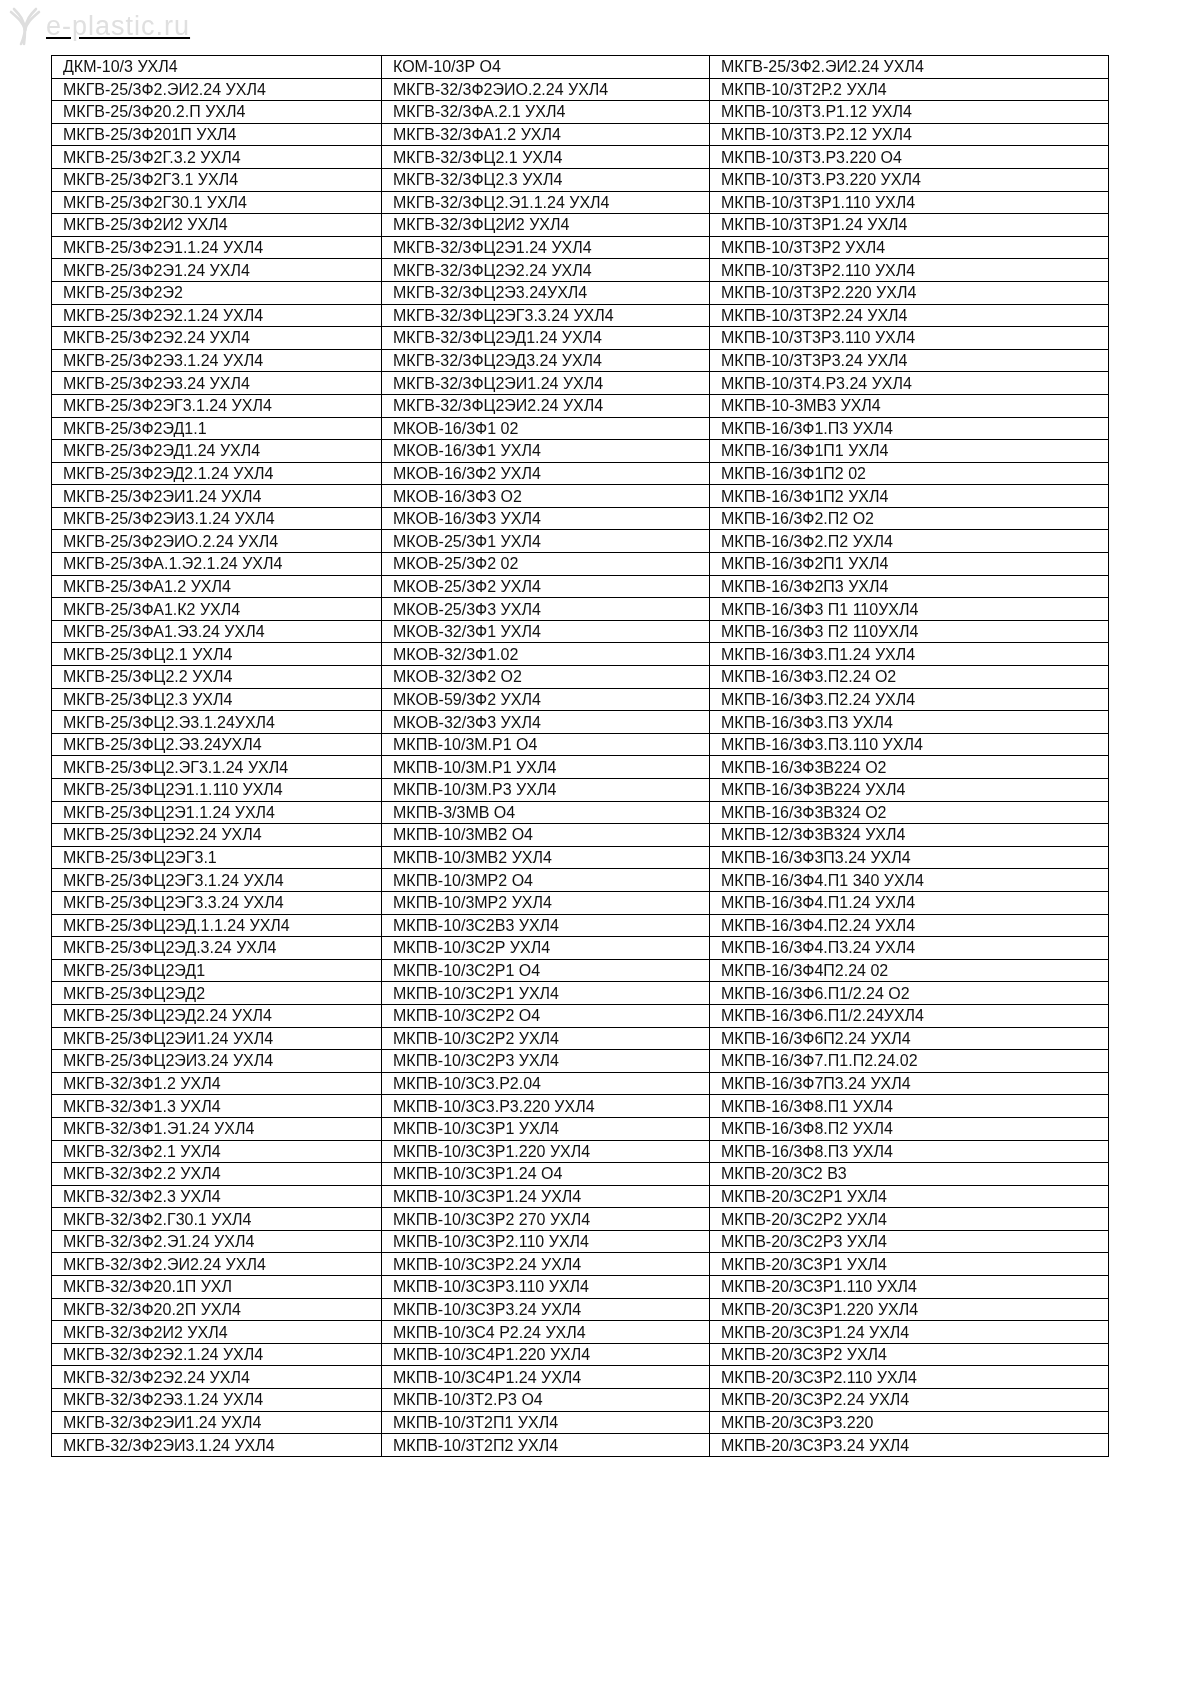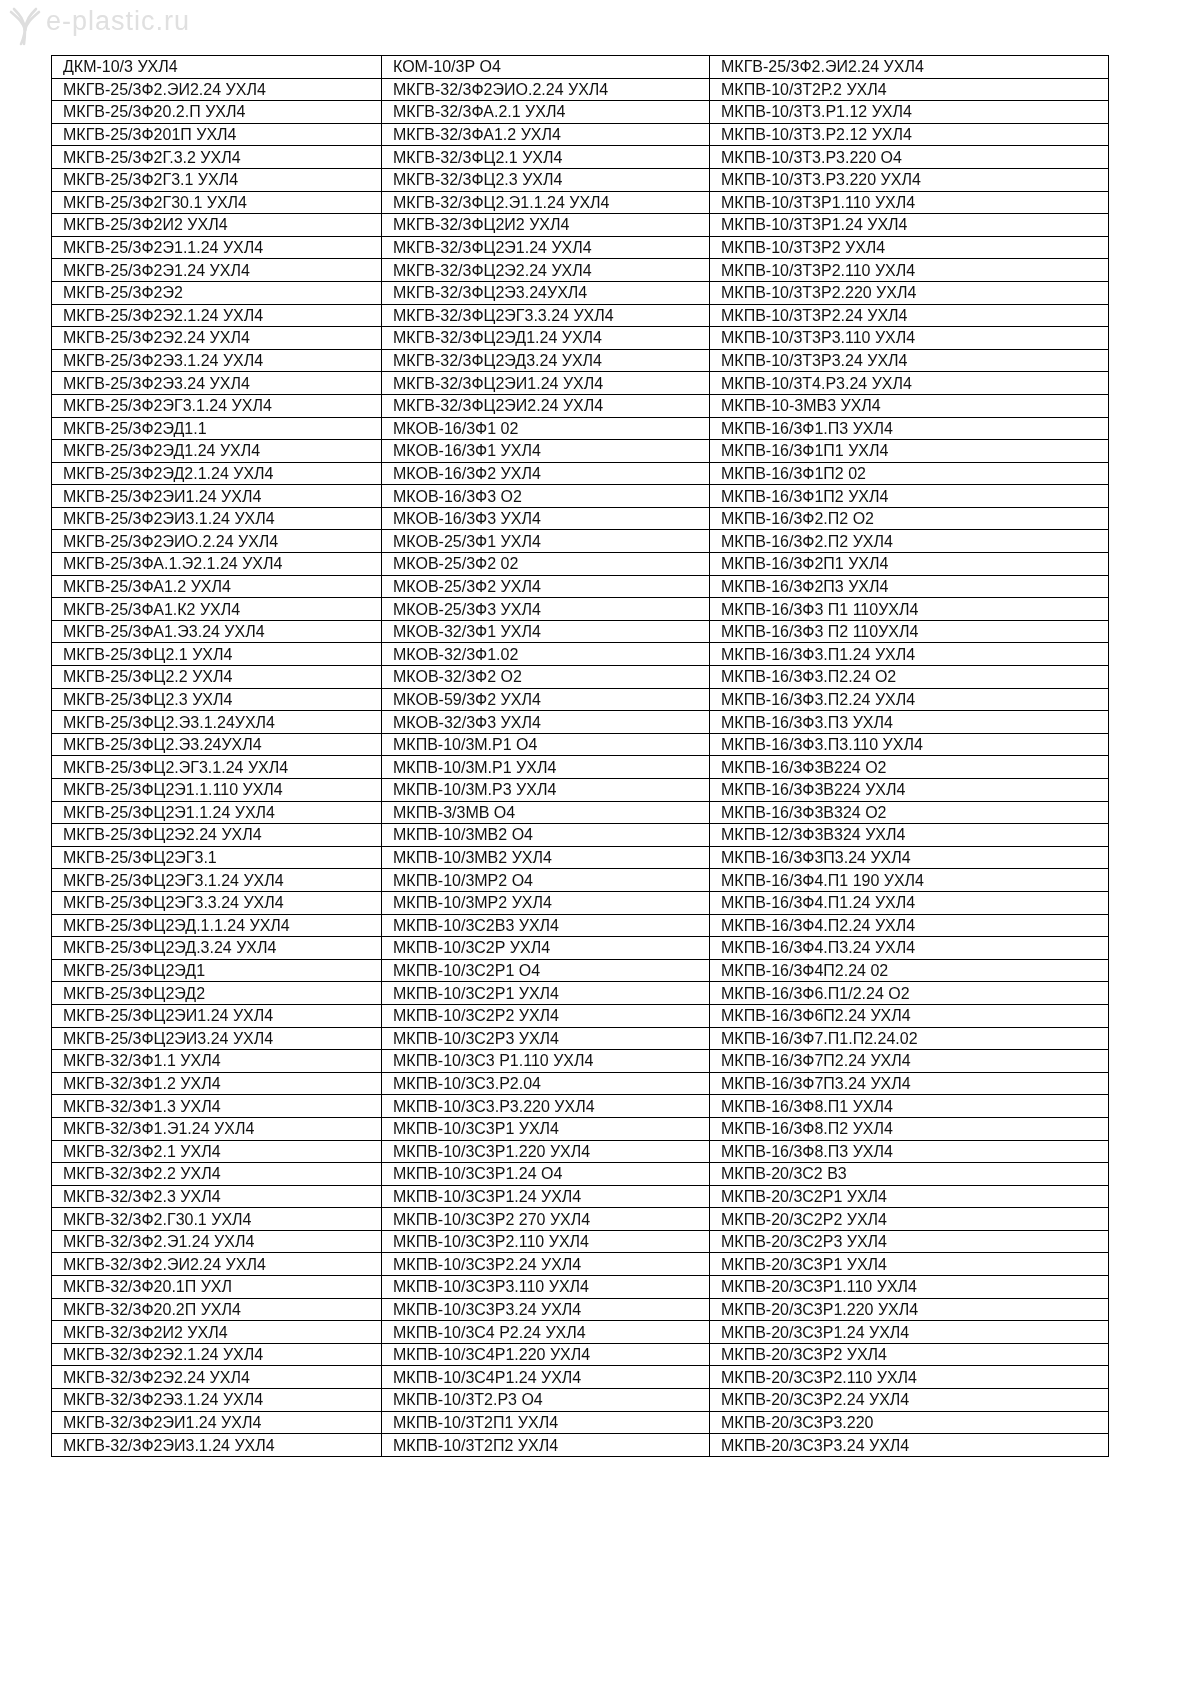--- a/index.html
+++ b/index.html
@@ -13,22 +13,23 @@
     height: 1684px;
     background: #ffffff;
     font-family: "Liberation Sans", "DejaVu Sans", sans-serif;
     overflow: hidden;
   }
   .watermark {
     position: absolute;
     left: 8px;
     top: 6px;
     display: flex;
-    align-items: flex-start;
+    align-items: center;
     user-select: none;
+    text-decoration: underline;
   }
   .wm-icon {
     display: inline-block;
     width: 34px;
     height: 40px;
     margin-right: 4px;
   }
   .wm-text {
     font-size: 27px;
     color: #e0e0e0;
@@ -263,21 +264,21 @@
           <td>МКПВ-12/3Ф3В324 УХЛ4</td>
         </tr>
         <tr>
           <td>МКГВ-25/3ФЦ2ЭГ3.1</td>
           <td>МКПВ-10/3МВ2 УХЛ4</td>
           <td>МКПВ-16/3Ф3П3.24 УХЛ4</td>
         </tr>
         <tr>
           <td>МКГВ-25/3ФЦ2ЭГ3.1.24 УХЛ4</td>
           <td>МКПВ-10/3МР2 О4</td>
-          <td>МКПВ-16/3Ф4.П1 190 УХЛ4</td>
+          <td>МКПВ-16/3Ф4.П1 340 УХЛ4</td>
         </tr>
         <tr>
           <td>МКГВ-25/3ФЦ2ЭГ3.3.24 УХЛ4</td>
           <td>МКПВ-10/3МР2 УХЛ4</td>
           <td>МКПВ-16/3Ф4.П1.24 УХЛ4</td>
         </tr>
         <tr>
           <td>МКГВ-25/3ФЦ2ЭД.1.1.24 УХЛ4</td>
           <td>МКПВ-10/3С2В3 УХЛ4</td>
           <td>МКПВ-16/3Ф4.П2.24 УХЛ4</td>
@@ -291,33 +292,33 @@
           <td>МКГВ-25/3ФЦ2ЭД1</td>
           <td>МКПВ-10/3С2Р1 О4</td>
           <td>МКПВ-16/3Ф4П2.24 02</td>
         </tr>
         <tr>
           <td>МКГВ-25/3ФЦ2ЭД2</td>
           <td>МКПВ-10/3С2Р1 УХЛ4</td>
           <td>МКПВ-16/3Ф6.П1/2.24 О2</td>
         </tr>
         <tr>
+          <td>МКГВ-25/3ФЦ2ЭД2.24 УХЛ4</td>
+          <td>МКПВ-10/3С2Р2 О4</td>
+          <td>МКПВ-16/3Ф6.П1/2.24УХЛ4</td>
+        </tr>
+        <tr>
           <td>МКГВ-25/3ФЦ2ЭИ1.24 УХЛ4</td>
           <td>МКПВ-10/3С2Р2 УХЛ4</td>
           <td>МКПВ-16/3Ф6П2.24 УХЛ4</td>
         </tr>
         <tr>
           <td>МКГВ-25/3ФЦ2ЭИ3.24 УХЛ4</td>
           <td>МКПВ-10/3С2Р3 УХЛ4</td>
           <td>МКПВ-16/3Ф7.П1.П2.24.02</td>
-        </tr>
-        <tr>
-          <td>МКГВ-32/3Ф1.1 УХЛ4</td>
-          <td>МКПВ-10/3С3 Р1.110 УХЛ4</td>
-          <td>МКПВ-16/3Ф7П2.24 УХЛ4</td>
         </tr>
         <tr>
           <td>МКГВ-32/3Ф1.2 УХЛ4</td>
           <td>МКПВ-10/3С3.Р2.04</td>
           <td>МКПВ-16/3Ф7П3.24 УХЛ4</td>
         </tr>
         <tr>
           <td>МКГВ-32/3Ф1.3 УХЛ4</td>
           <td>МКПВ-10/3С3.Р3.220 УХЛ4</td>
           <td>МКПВ-16/3Ф8.П1 УХЛ4</td>

